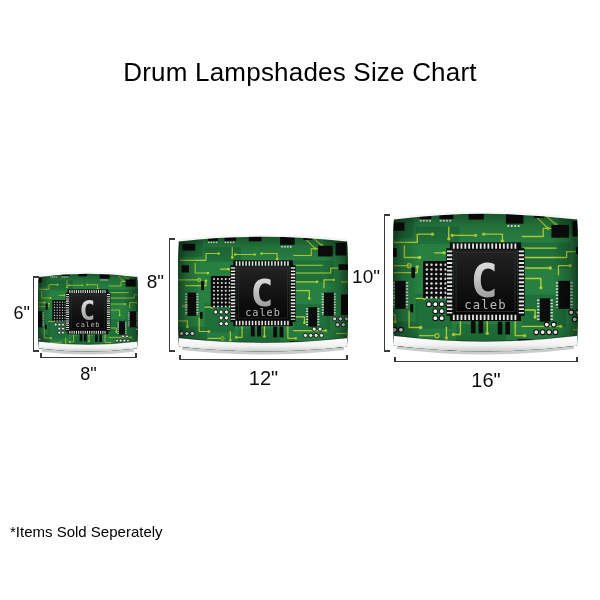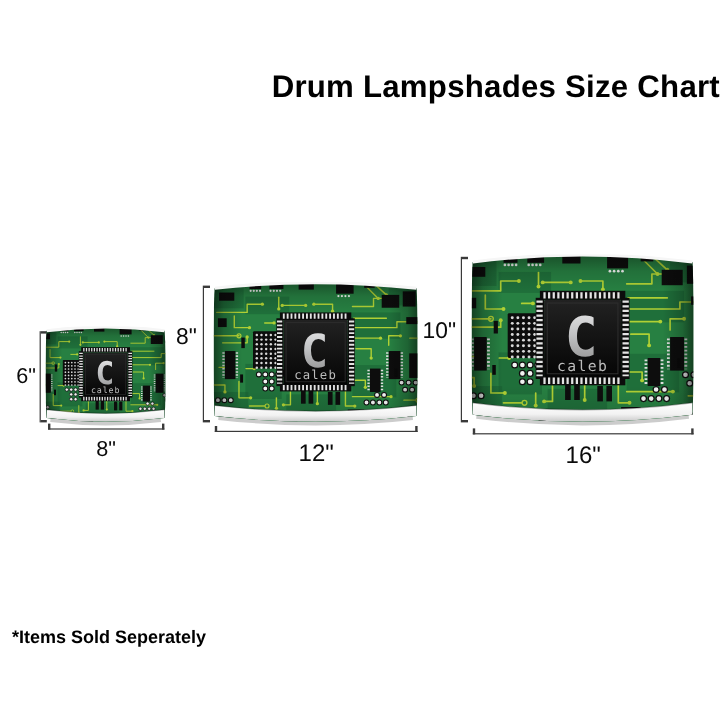--- a/index.html
+++ b/index.html
@@ -1,21 +1,21 @@
 <!DOCTYPE html>
 <html style="--dim: #3a3a3a;"><head>
 <meta charset="utf-8">
 <style>
   html,body{margin:0;padding:0;}
   body{width:600px;height:600px;background:#ffffff;position:relative;overflow:hidden;
        font-family:"Liberation Sans", sans-serif;}
   .page{position:absolute;inset:0;}
-  .title{position:absolute;top:57px;left:0;right:0;text-align:right;
-         font-size:26px;font-weight:700;color:#000;letter-spacing:0.2px;}
-  .footnote{position:absolute;left:10px;top:523px;font-size:15px;font-weight:700;color:#000;}
+  .title{position:absolute;top:57px;left:0;right:0;text-align:center;
+         font-size:26px;font-weight:400;color:#000;letter-spacing:0.2px;}
+  .footnote{position:absolute;left:10px;top:523px;font-size:15px;font-weight:400;color:#000;}
   .shade{position:absolute;}
   .shade-s{left:38px;top:272px;width:100px;height:86px;}
   .shade-m{left:178px;top:235px;width:170px;height:123px;}
   .shade-l{left:393px;top:212px;width:185px;height:146px;}
   .vdim{position:absolute;width:0;border-left:1.4px solid var(--dim,#3a3a3a);}
   .vdim::before,.vdim::after{content:"";position:absolute;left:0;width:5px;height:1.6px;background:var(--dim,#3a3a3a);}
   .vdim::before{top:0;}
   .vdim::after{bottom:0;}
   .vdim-s{left:33px;top:276px;height:76px;}
   .vdim-m{left:169px;top:238px;height:114px;}

